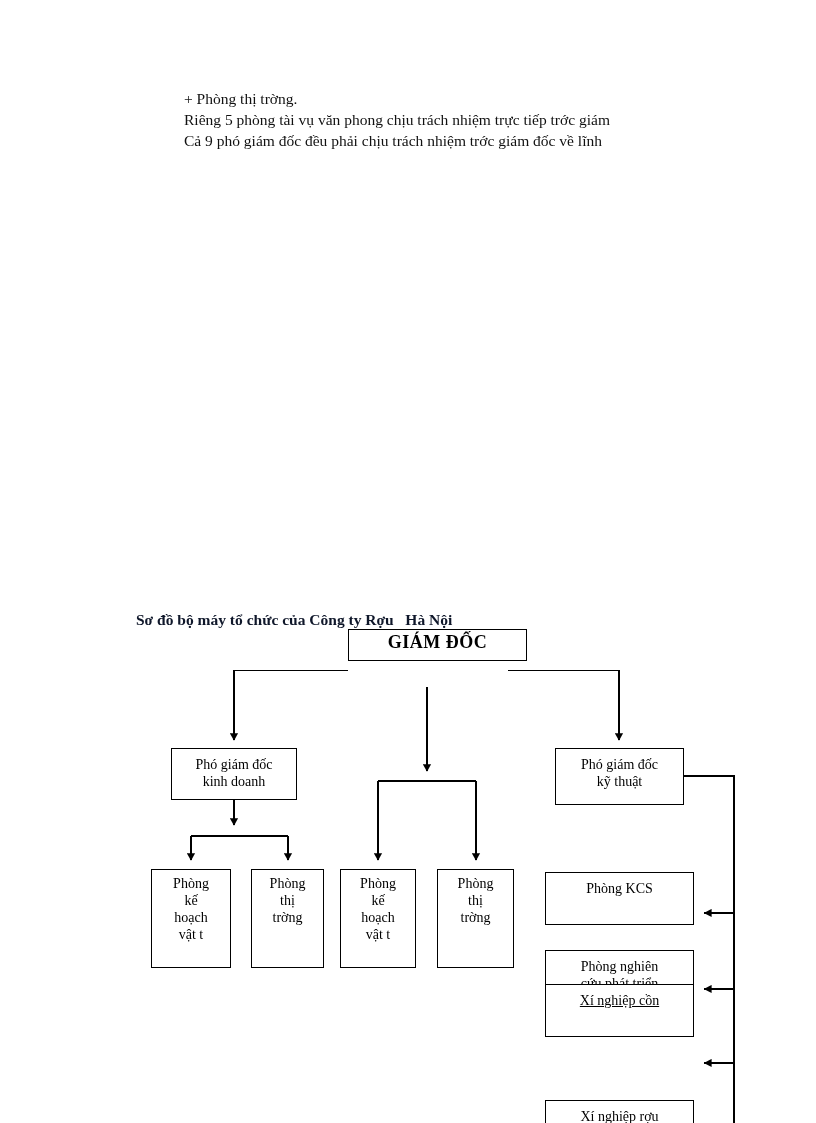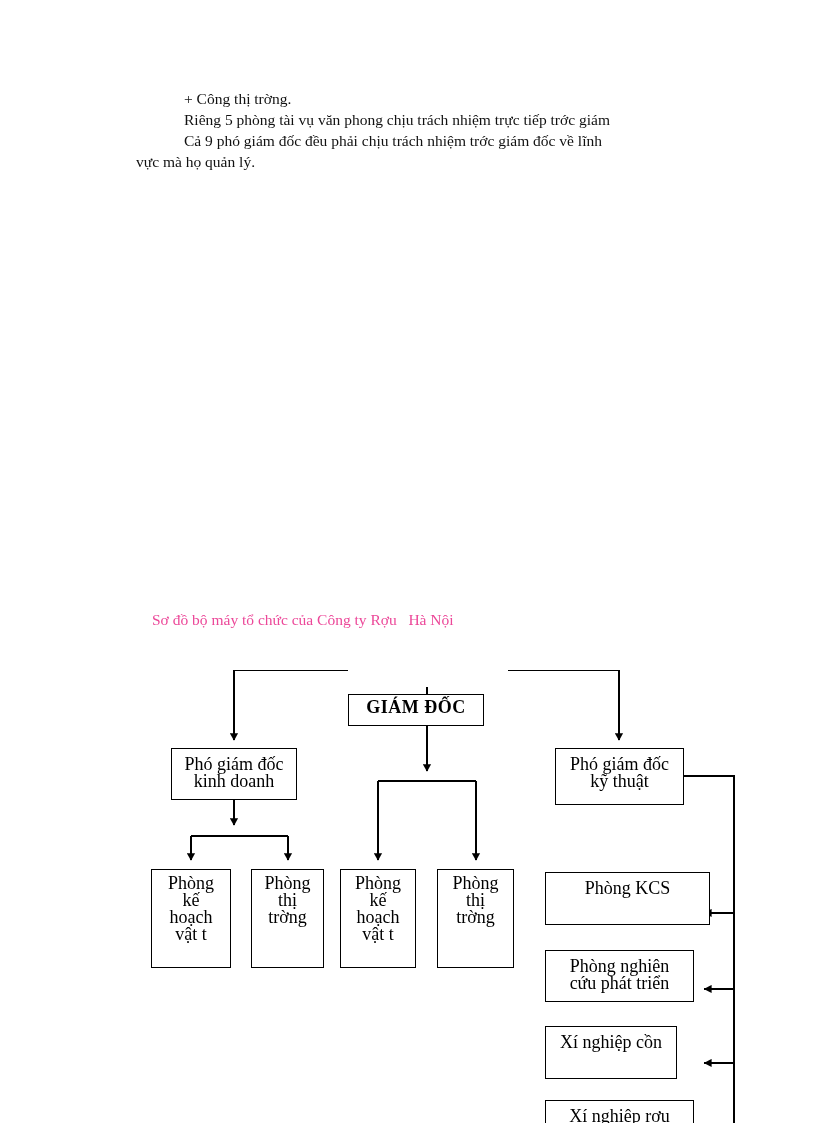--- a/index.html
+++ b/index.html
@@ -30,66 +30,66 @@
     text-justify: inter-word;
     margin: 0;
     color: #111;
   }
   .indent { text-indent: 48px; }
   .nojust { text-align: left; }
 
   
   #chart-caption {
     position: absolute;
-    left: 152px;
+    left: 136px;
     top: 610px;
     font-size: 15.5px;
     line-height: 20px;
     white-space: pre;
-    color: #ec4899;
+    color: #0f172a;
+    font-weight: bold;
   }
 
   
   #orgchart {
     position: absolute;
     left: 0;
     top: 0;
     width: 816px;
     height: 1123px;
     pointer-events: none;
   }
 
   .node {
     position: absolute;
     box-sizing: border-box;
     border: 1.4px solid #000;
     background: #ffffff;
     text-align: center;
-    font-size: 18px;
+    font-size: 14px;
     line-height: 17px;
     color: #000;
     padding-top: 5px;
     white-space: pre-line;
   }
   .node.bold {
     font-weight: bold;
     font-size: 18px;
     letter-spacing: .5px;
     padding-top: 4px;
   }
   .node.mid { padding-top: 7px; }
 </style>
 </head>
 <body>
 
 <div id="prose">
-  <p class="para indent nojust">+ Công thị trờng.</p>
+  <p class="para indent nojust">+ Phòng thị trờng.</p>
   <p class="para indent">Riêng 5 phòng tài vụ văn phong chịu trách nhiệm trực tiếp trớc   giám</p>
   <p class="para indent">Cả 9 phó giám đốc đều phải chịu trách nhiệm trớc   giám đốc về lĩnh</p>
-  <p class="para nojust">vực mà họ quản lý.</p>
 </div>
 
 <div id="chart-caption">Sơ đồ bộ máy tổ chức của Công ty Rợu   Hà Nội</div>
 
 <svg id="orgchart" viewBox="0 0 816 1123" width="816" height="1123" xmlns="http://www.w3.org/2000/svg">
   <defs>
     <marker id="arrDown" markerWidth="9" markerHeight="9" refX="4.5" refY="7.4" orient="0" markerUnits="userSpaceOnUse">
       <path d="M0.4,0.6 L8.6,0.6 L4.5,8.2 Z" fill="#000"></path>
     </marker>
     <marker id="arrLeft" markerWidth="9" markerHeight="9" refX="0.8" refY="4.5" orient="0" markerUnits="userSpaceOnUse">
@@ -147,37 +147,37 @@
     </g>
 
     <g>
       <path d="M734,1063 L705,1063"></path>
       <path d="M705,1063 L704,1063" marker-end="url(#arrLeft)"></path>
     </g>
   </g>
 </svg>
 
 <div id="node-layer">
-    <div class="node bold" style="left: 348px; top: 694px; width: 136px; height: 32px;">GIÁM ĐỐC</div>
+    <div class="node bold" style="left: 348px; top: 629px; width: 179px; height: 32px;">GIÁM ĐỐC</div>
     <div class="node mid" style="left: 171px; top: 748px; width: 126px; height: 52px;">Phó giám đốc
 kinh doanh</div>
     <div class="node mid" style="left: 555px; top: 748px; width: 129px; height: 57px;">Phó giám đốc
 kỹ thuật</div>
     <div class="node" style="left: 151px; top: 869px; width: 80px; height: 99px;">Phòng
 kế
 hoạch
 vật t</div>
     <div class="node" style="left: 251px; top: 869px; width: 73px; height: 99px;">Phòng
 thị
 trờng</div>
     <div class="node" style="left: 340px; top: 869px; width: 76px; height: 99px;">Phòng
 kế
 hoạch
 vật t</div>
     <div class="node" style="left: 437px; top: 869px; width: 77px; height: 99px;">Phòng
 thị
 trờng</div>
-    <div class="node mid" style="left: 545px; top: 872px; width: 165px; height: 53px;">Phòng KCS</div>
+    <div class="node mid" style="left: 545px; top: 872px; width: 149px; height: 53px;">Phòng KCS</div>
     <div class="node mid" style="left: 545px; top: 950px; width: 149px; height: 52px;">Phòng nghiên
 cứu phát triển</div>
-    <div class="node mid" style="left: 545px; top: 1026px; width: 132px; height: 53px;">Xí nghiệp cồn</div>
+    <div class="node mid" style="left: 545px; top: 984px; width: 149px; height: 53px; text-decoration: underline;">Xí nghiệp cồn</div>
     <div class="node mid" style="left: 545px; top: 1100px; width: 149px; height: 53px;">Xí nghiệp rợu</div>
   </div>
 
 </body></html>

